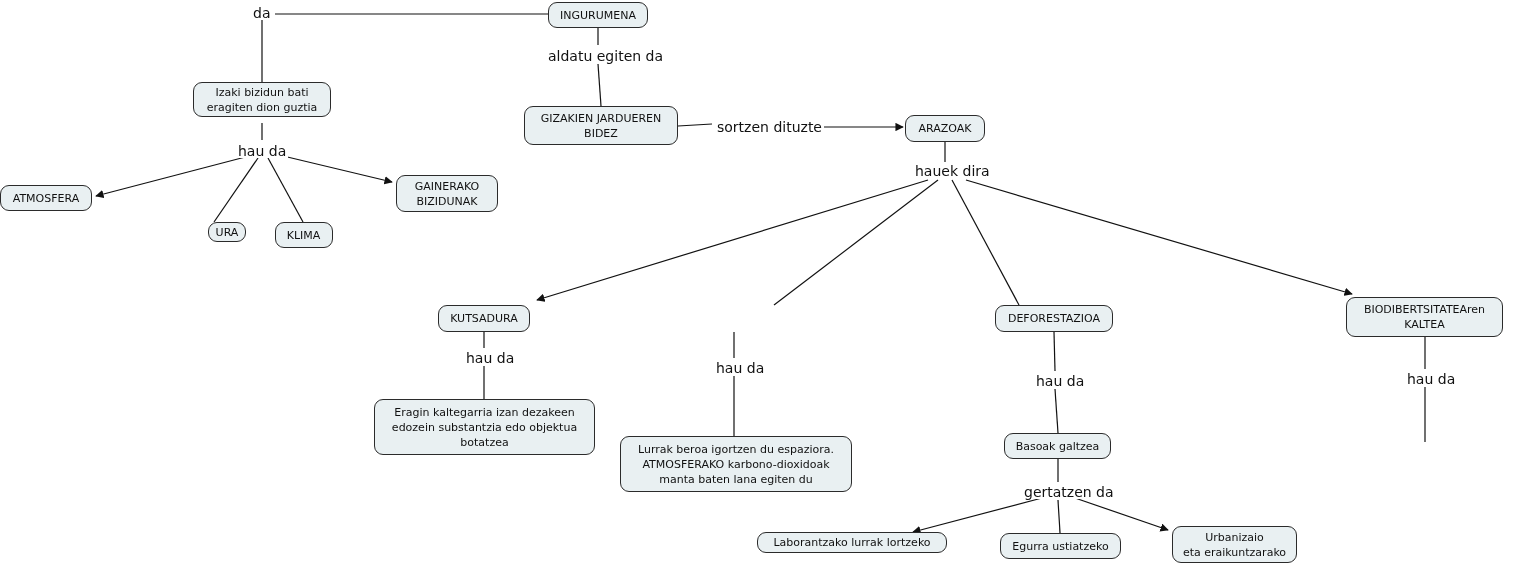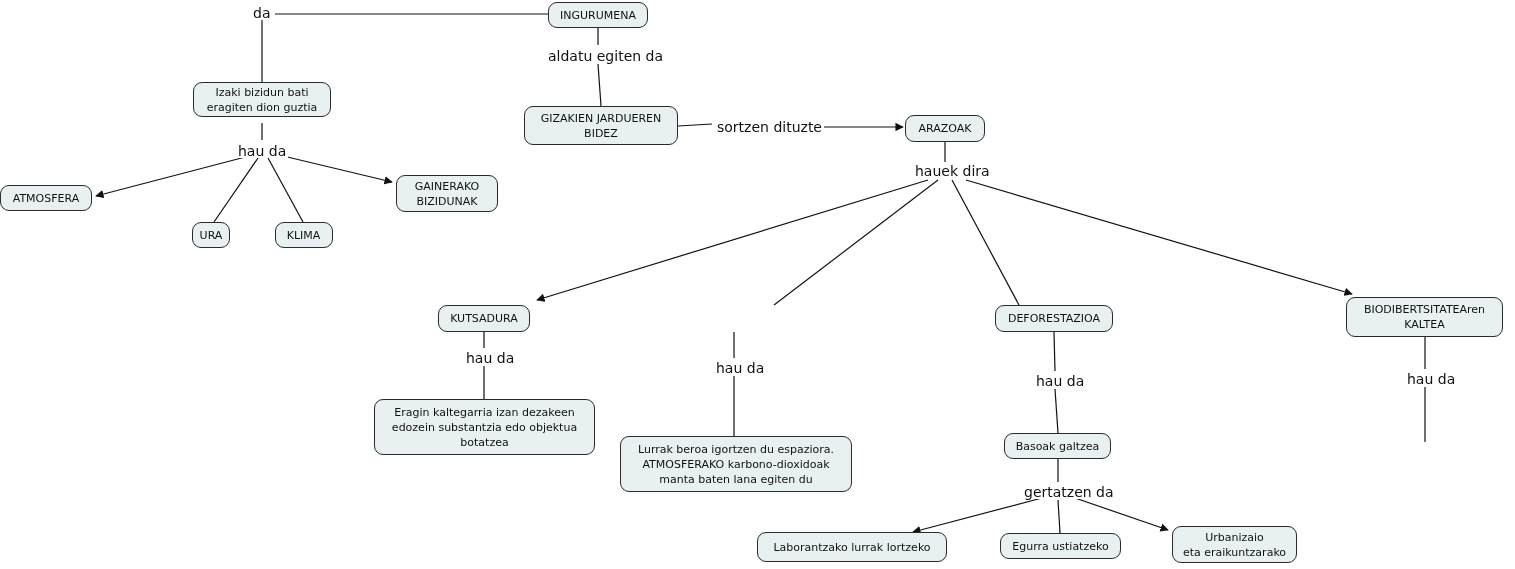--- a/index.html
+++ b/index.html
@@ -120,21 +120,21 @@
   <div class="node" style="left:524px; top:106px; width:154px; height:39px;">GIZAKIEN JARDUEREN
 BIDEZ</div>
 
   <div class="node" style="left:905px; top:115px; width:80px; height:27px;">ARAZOAK</div>
 
   <div class="node" style="left:0px; top:185px; width:92px; height:26px;">ATMOSFERA</div>
 
   <div class="node" style="left:396px; top:175px; width:102px; height:37px;">GAINERAKO
 BIZIDUNAK</div>
 
-  <div class="node" style="left:192px; top:222px; width:38px; height:26px;text-align:right;">URA</div>
+  <div class="node" style="left:208px; top:222px; width:38px; height:20px;text-align:right;">URA</div>
 
   <div class="node" style="left:275px; top:222px; width:58px; height:26px;padding-left:6px;">KLIMA</div>
 
   <div class="node" style="left:438px; top:305px; width:92px; height:27px;">KUTSADURA</div>
 
 
   <div class="node" style="left:995px; top:305px; width:118px; height:27px;">DEFORESTAZIOA</div>
 
   <div class="node" style="left:1346px; top:297px; width:157px; height:40px;">BIODIBERTSITATEAren
 KALTEA</div>
@@ -143,21 +143,21 @@
 edozein substantzia edo objektua
 botatzea</div>
 
   <div class="node" style="left:620px; top:436px; width:232px; height:56px;">Lurrak beroa igortzen du espaziora.
 ATMOSFERAKO karbono-dioxidoak
 manta baten lana egiten du</div>
 
   <div class="node" style="left:1004px; top:433px; width:107px; height:26px;">Basoak galtzea</div>
 
 
-  <div class="node" style="left:757px; top:532px; width:190px; height:30px;">Laborantzako lurrak lortzeko</div>
+  <div class="node" style="left:757px; top:532px; width:190px; height:21px;">Laborantzako lurrak lortzeko</div>
 
   <div class="node" style="left:1000px; top:533px; width:121px; height:26px;">Egurra ustiatzeko</div>
 
   <div class="node" style="left:1172px; top:526px; width:125px; height:37px;">Urbanizaio
 eta eraikuntzarako</div>
 
   <div class="link-label" style="left:251px; top:6px;">da</div>
 
   <div class="link-label" style="left:546px; top:49px;">aldatu egiten da</div>
 

